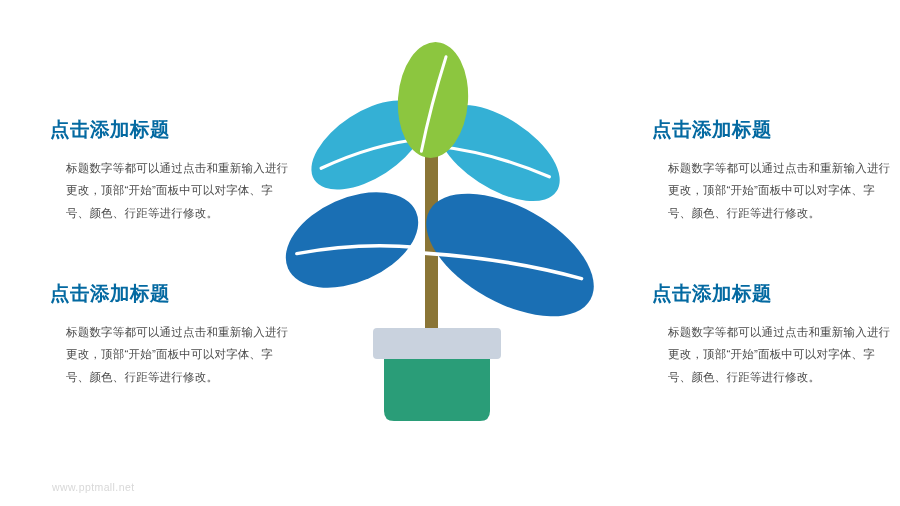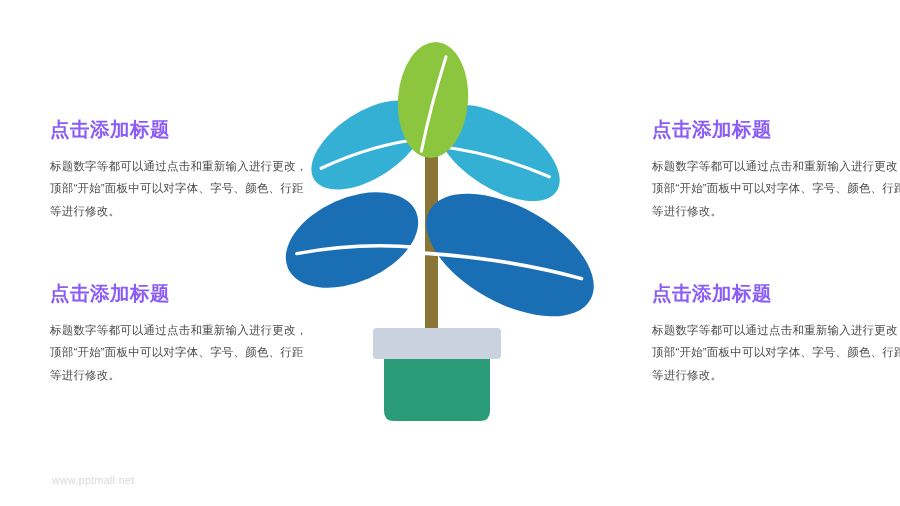--- a/index.html
+++ b/index.html
@@ -33,49 +33,49 @@
     color: #e2e2e2;
     font-family: "DejaVu Sans", sans-serif;
     user-select: none;
     line-height: 1;
   }
 
   
   .footer-url {
     position: absolute;
     left: 52px;
-    bottom: 20px;
+    bottom: 13px;
     font-size: 10.5px;
     color: #d8d8d8;
     letter-spacing: 0.4px;
   }
 
   
   .text-block {
     position: absolute;
     width: 258px;
   }
   .tb-tl { left: 50px;  top: 118px; }
   .tb-bl { left: 50px;  top: 282px; }
   .tb-tr { left: 652px; top: 118px; }
   .tb-br { left: 652px; top: 282px; }
 
   .block-title {
     font-size: 19.5px;
     font-weight: bold;
-    color: #8b5cf6;
+    color: #0369a1;
     margin: 0 0 14px 0;
     letter-spacing: 0.5px;
     line-height: 1.2;
   }
   .block-body {
     font-size: 11.5px;
     color: #4a4a4a;
     line-height: 1.92;
-    margin: 0;
+    margin: 16px;
     letter-spacing: 0.2px;
   }
 
   
   .plant-figure {
     position: absolute;
     left: 270px;
     top: 40px;
     width: 360px;
     height: 400px;

